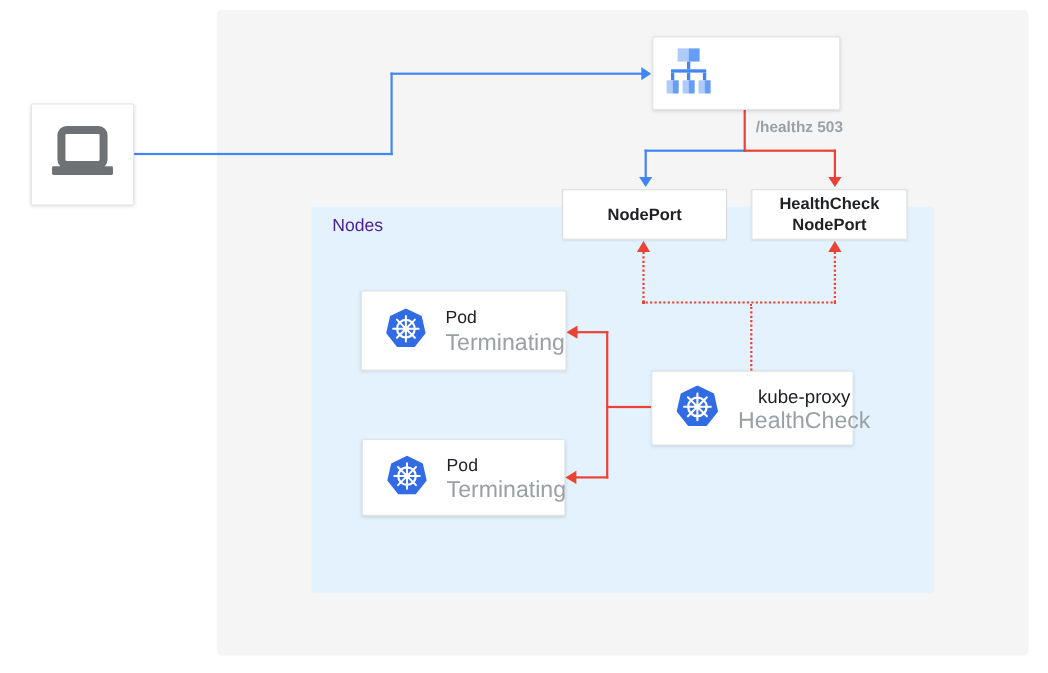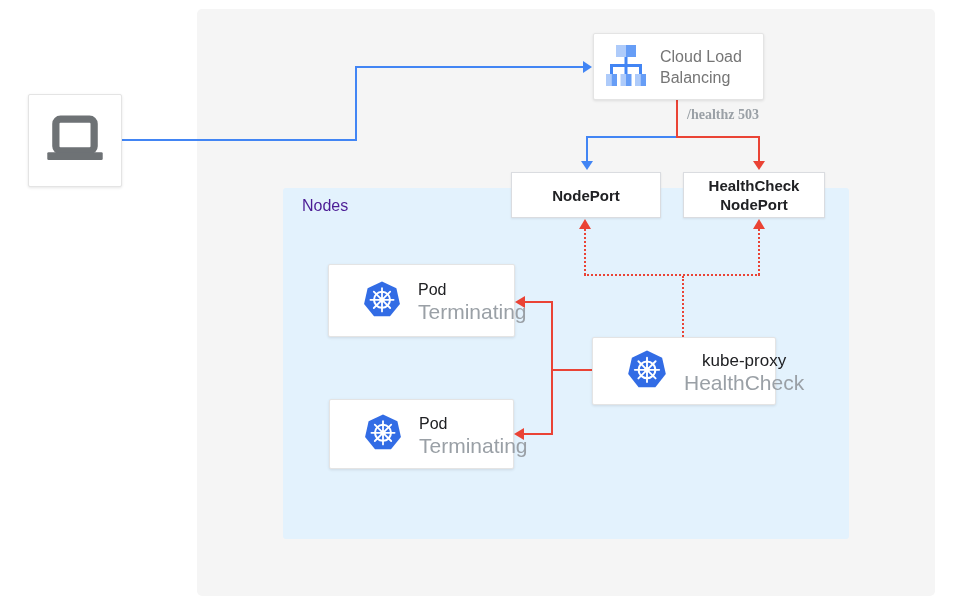--- a/index.html
+++ b/index.html
@@ -28,21 +28,21 @@
     align-items:center;padding-left:8px;}
   .clb-text{font-size:16px;line-height:21px;color:var(--text-mid);margin-left:10px;}
 
   .port-box{position:absolute;background:#fff;border:1px solid var(--box-border);
     box-shadow:0 1px 2px rgba(0,0,0,0.08);display:flex;flex-direction:column;
     align-items:center;justify-content:center;font-weight:bold;font-size:15px;
     line-height:19px;color:var(--text-dark);text-align:center;}
   .nodeport-box{left:511px;top:172px;width:150px;height:46px;}
   .hc-box{left:683px;top:172px;width:142px;height:46px;}
 
-  .entity-box{display:flex;align-items:center;padding-left:33px;}
+  .entity-box{display:flex;align-items:center;padding-left:20px;}
   .entity-text{margin-left:16px;}
   .entity-title{font-size:16px;color:var(--text-dark);line-height:22px;}
   .entity-sub{font-size:21px;color:var(--text-gray);line-height:21px;text-align:center;}
   .pod1-box{left:328px;top:264px;width:187px;height:73px;}
   .pod2-box{left:329px;top:399px;width:185px;height:70px;}
   .kp-box{left:592px;top:337px;width:184px;height:68px;}
   .kp-box .entity-title{font-size:17px;text-align:center;}
 
   
   .hline,.vline{position:absolute;}
@@ -58,21 +58,21 @@
   .arr-down-blue{border-left:6px solid transparent;border-right:6px solid transparent;
     border-top:9px solid var(--blue);}
   .arr-down-red{border-left:6px solid transparent;border-right:6px solid transparent;
     border-top:9px solid var(--red);}
   .arr-up-red{border-left:6px solid transparent;border-right:6px solid transparent;
     border-bottom:10px solid var(--red);}
   .arr-left-red{border-top:6px solid transparent;border-bottom:6px solid transparent;
     border-right:10px solid var(--red);}
 
   .healthz{position:absolute;left:687px;top:107px;font-size:14px;font-weight:bold;
-    color:var(--text-gray);font-family:Liberation Serif, serif;}
+    color:var(--text-gray);}
 </style>
 </head>
 <body>
 
 <div class="canvas">
 
   <div class="gray-panel"></div>
   <div class="nodes-panel"></div>
   <div class="nodes-label">Nodes</div>
 
@@ -125,24 +125,20 @@
         <rect x="22.5" y="26" width="3" height="7" fill="var(--blue)"></rect>
         <rect x="37" y="26" width="3" height="7" fill="var(--blue)"></rect>
         <rect x="4" y="33" width="5.5" height="12" fill="var(--icon-blue-light)"></rect>
         <rect x="9.5" y="33" width="5.5" height="12" fill="var(--icon-blue-medium)"></rect>
         <rect x="18.5" y="33" width="5.5" height="12" fill="var(--icon-blue-light)"></rect>
         <rect x="24" y="33" width="5.5" height="12" fill="var(--icon-blue-medium)"></rect>
         <rect x="33" y="33" width="5.5" height="12" fill="var(--icon-blue-light)"></rect>
         <rect x="38.5" y="33" width="5.5" height="12" fill="var(--icon-blue-medium)"></rect>
       </svg>
     </span>
-    <div class="clb-text">
-      <div>Cloud Load</div>
-      <div>Balancing</div>
-    </div>
   </div>
 
   <div class="port-box nodeport-box">
     <div>NodePort</div>
   </div>
 
   <div class="port-box hc-box">
     <div>
       <div>HealthCheck</div>
       <div>NodePort</div>

